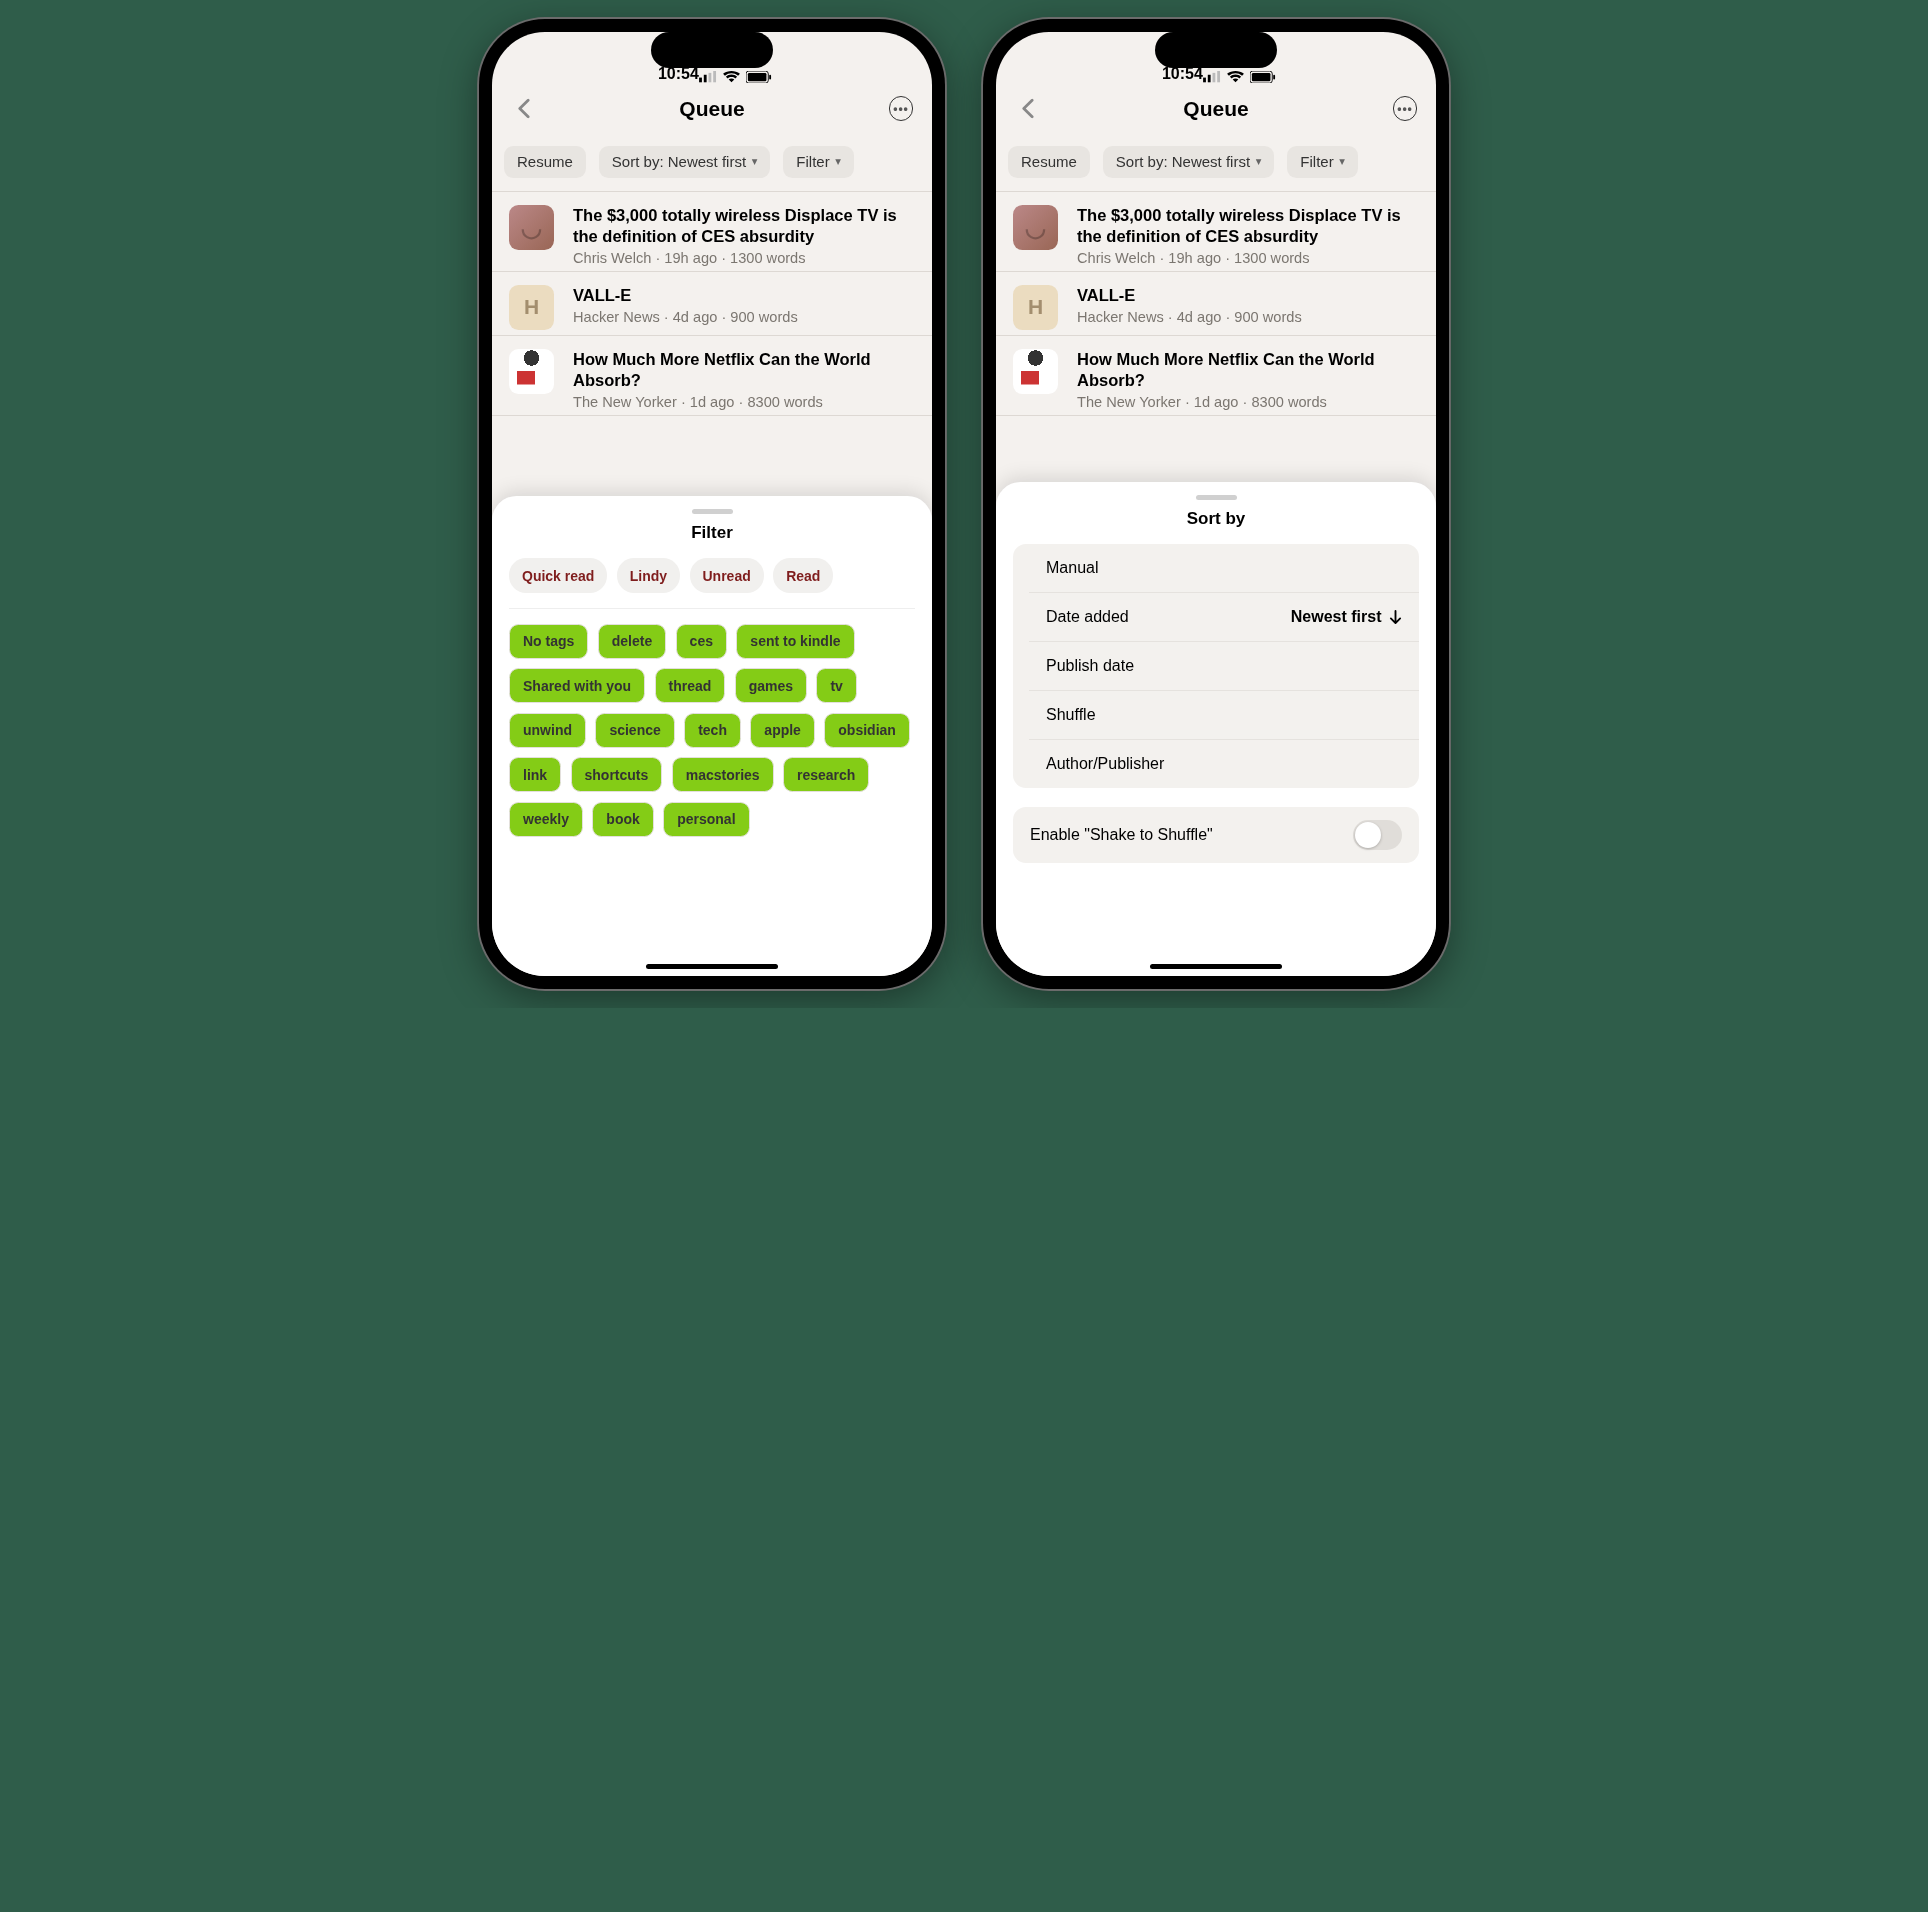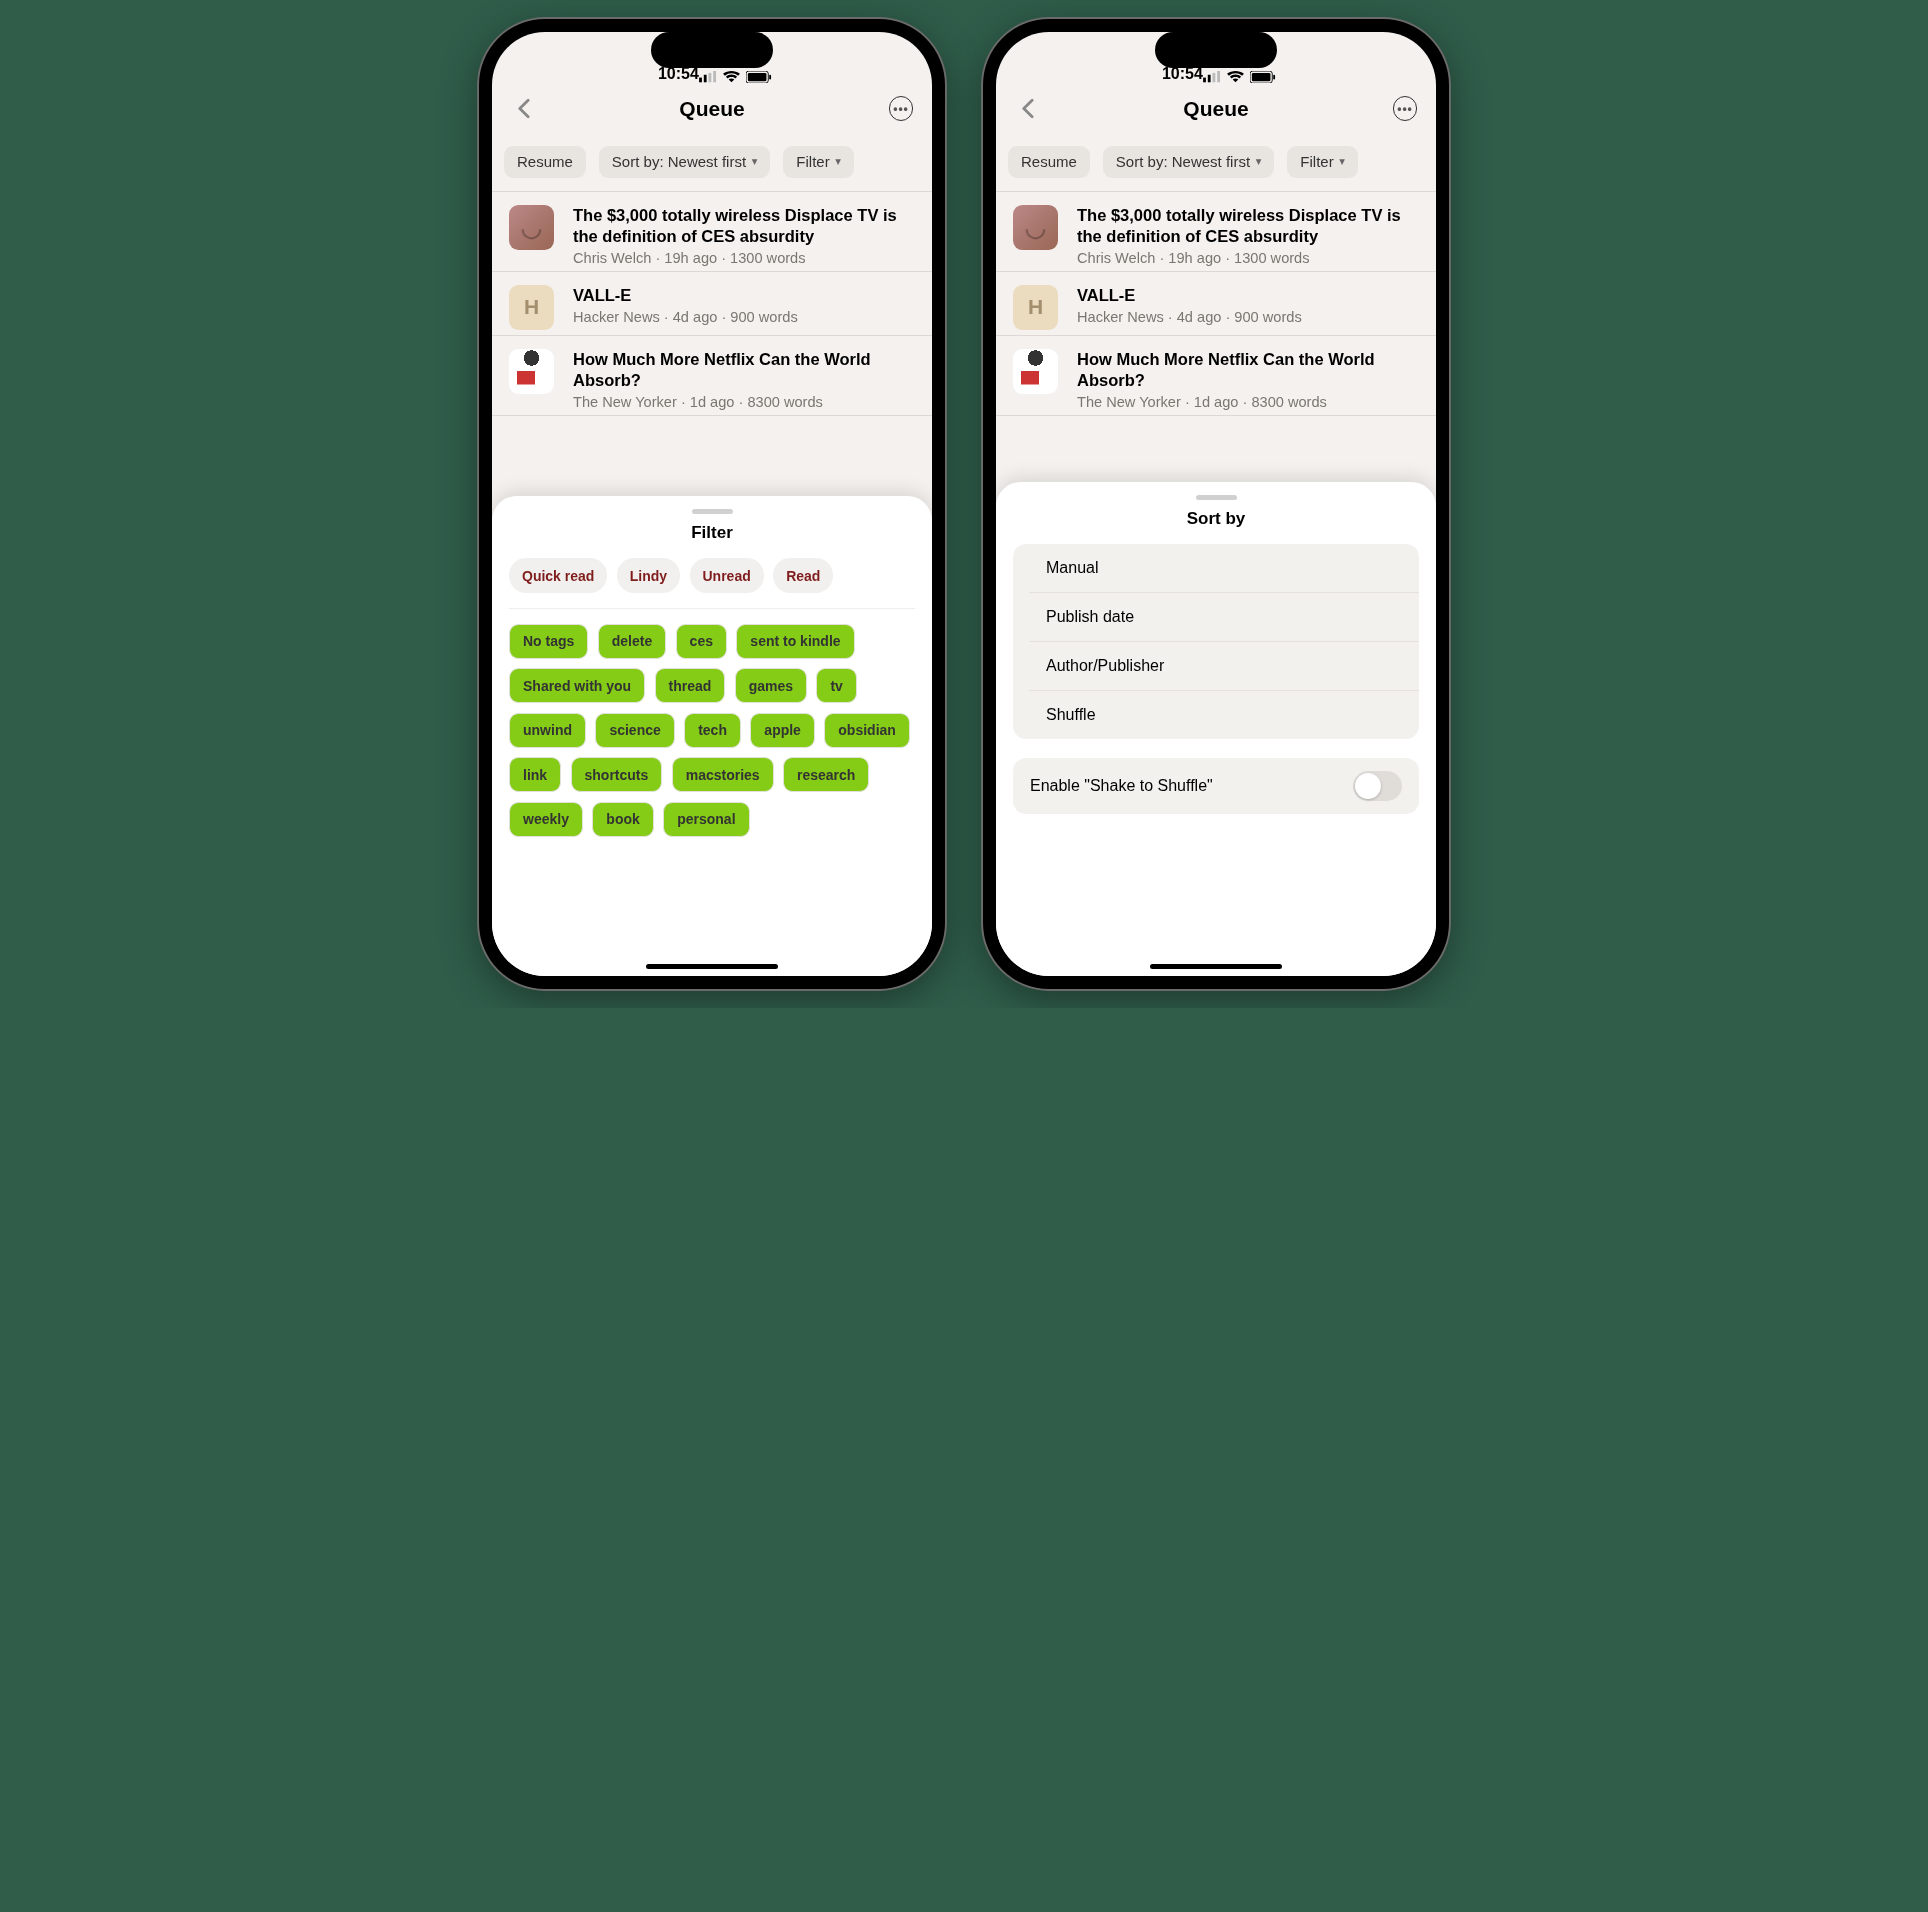--- a/index.html
+++ b/index.html
@@ -404,28 +404,37 @@
 
     <div class="sheet" style="height:494px;">
       <div class="grabber"></div>
       <div class="sheet-title">Sort by</div>
 
       <div class="sort-group">
         <div class="sort-row">
             <span>Manual</span>
           </div>
         <div class="sort-row">
+          <span>Date added</span>
+          <span class="sort-val">
+            <span>Newest first</span>
+            <svg width="13" height="15" viewBox="0 0 14 16">
+                <path d="M7 1 V13 M2 9 L7 14 L12 9" stroke="#000" stroke-width="2" fill="none" stroke-linecap="round" stroke-linejoin="round"></path>
+              </svg>
+          </span>
+        </div>
+        <div class="sort-row">
             <span>Publish date</span>
+          </div>
+        <div class="sort-row">
+            <span>Shuffle</span>
           </div>
         <div class="sort-row">
             <span>Author/Publisher</span>
           </div>
-        <div class="sort-row">
-            <span>Shuffle</span>
-          </div>
       </div>
 
       <div class="shake-row">
         <span>Enable "Shake to Shuffle"</span>
         <div class="toggle">
           <div class="toggle-knob"></div>
         </div>
       </div>
     </div>
 

